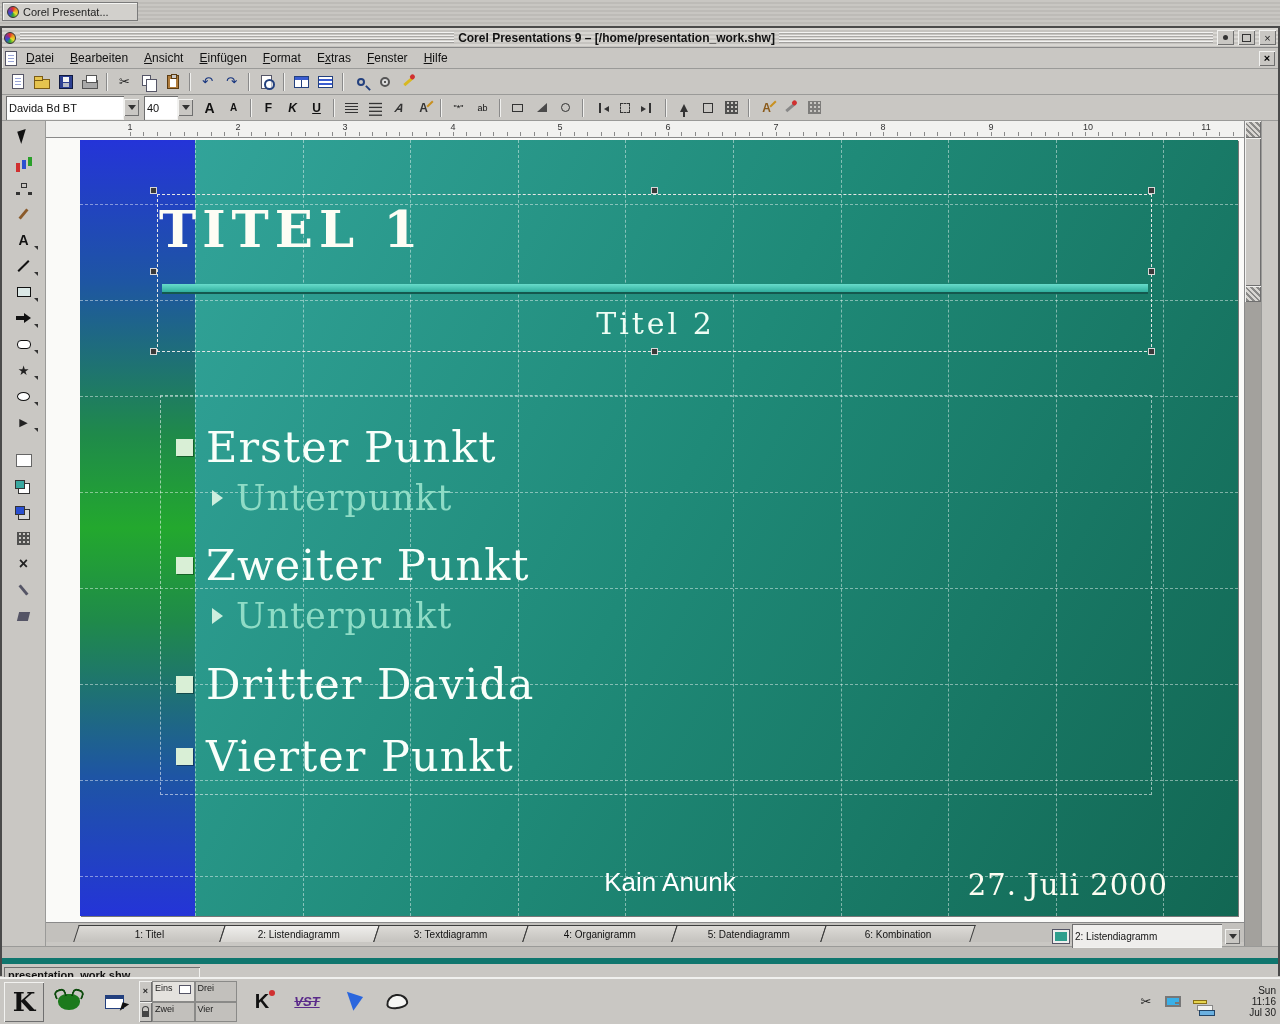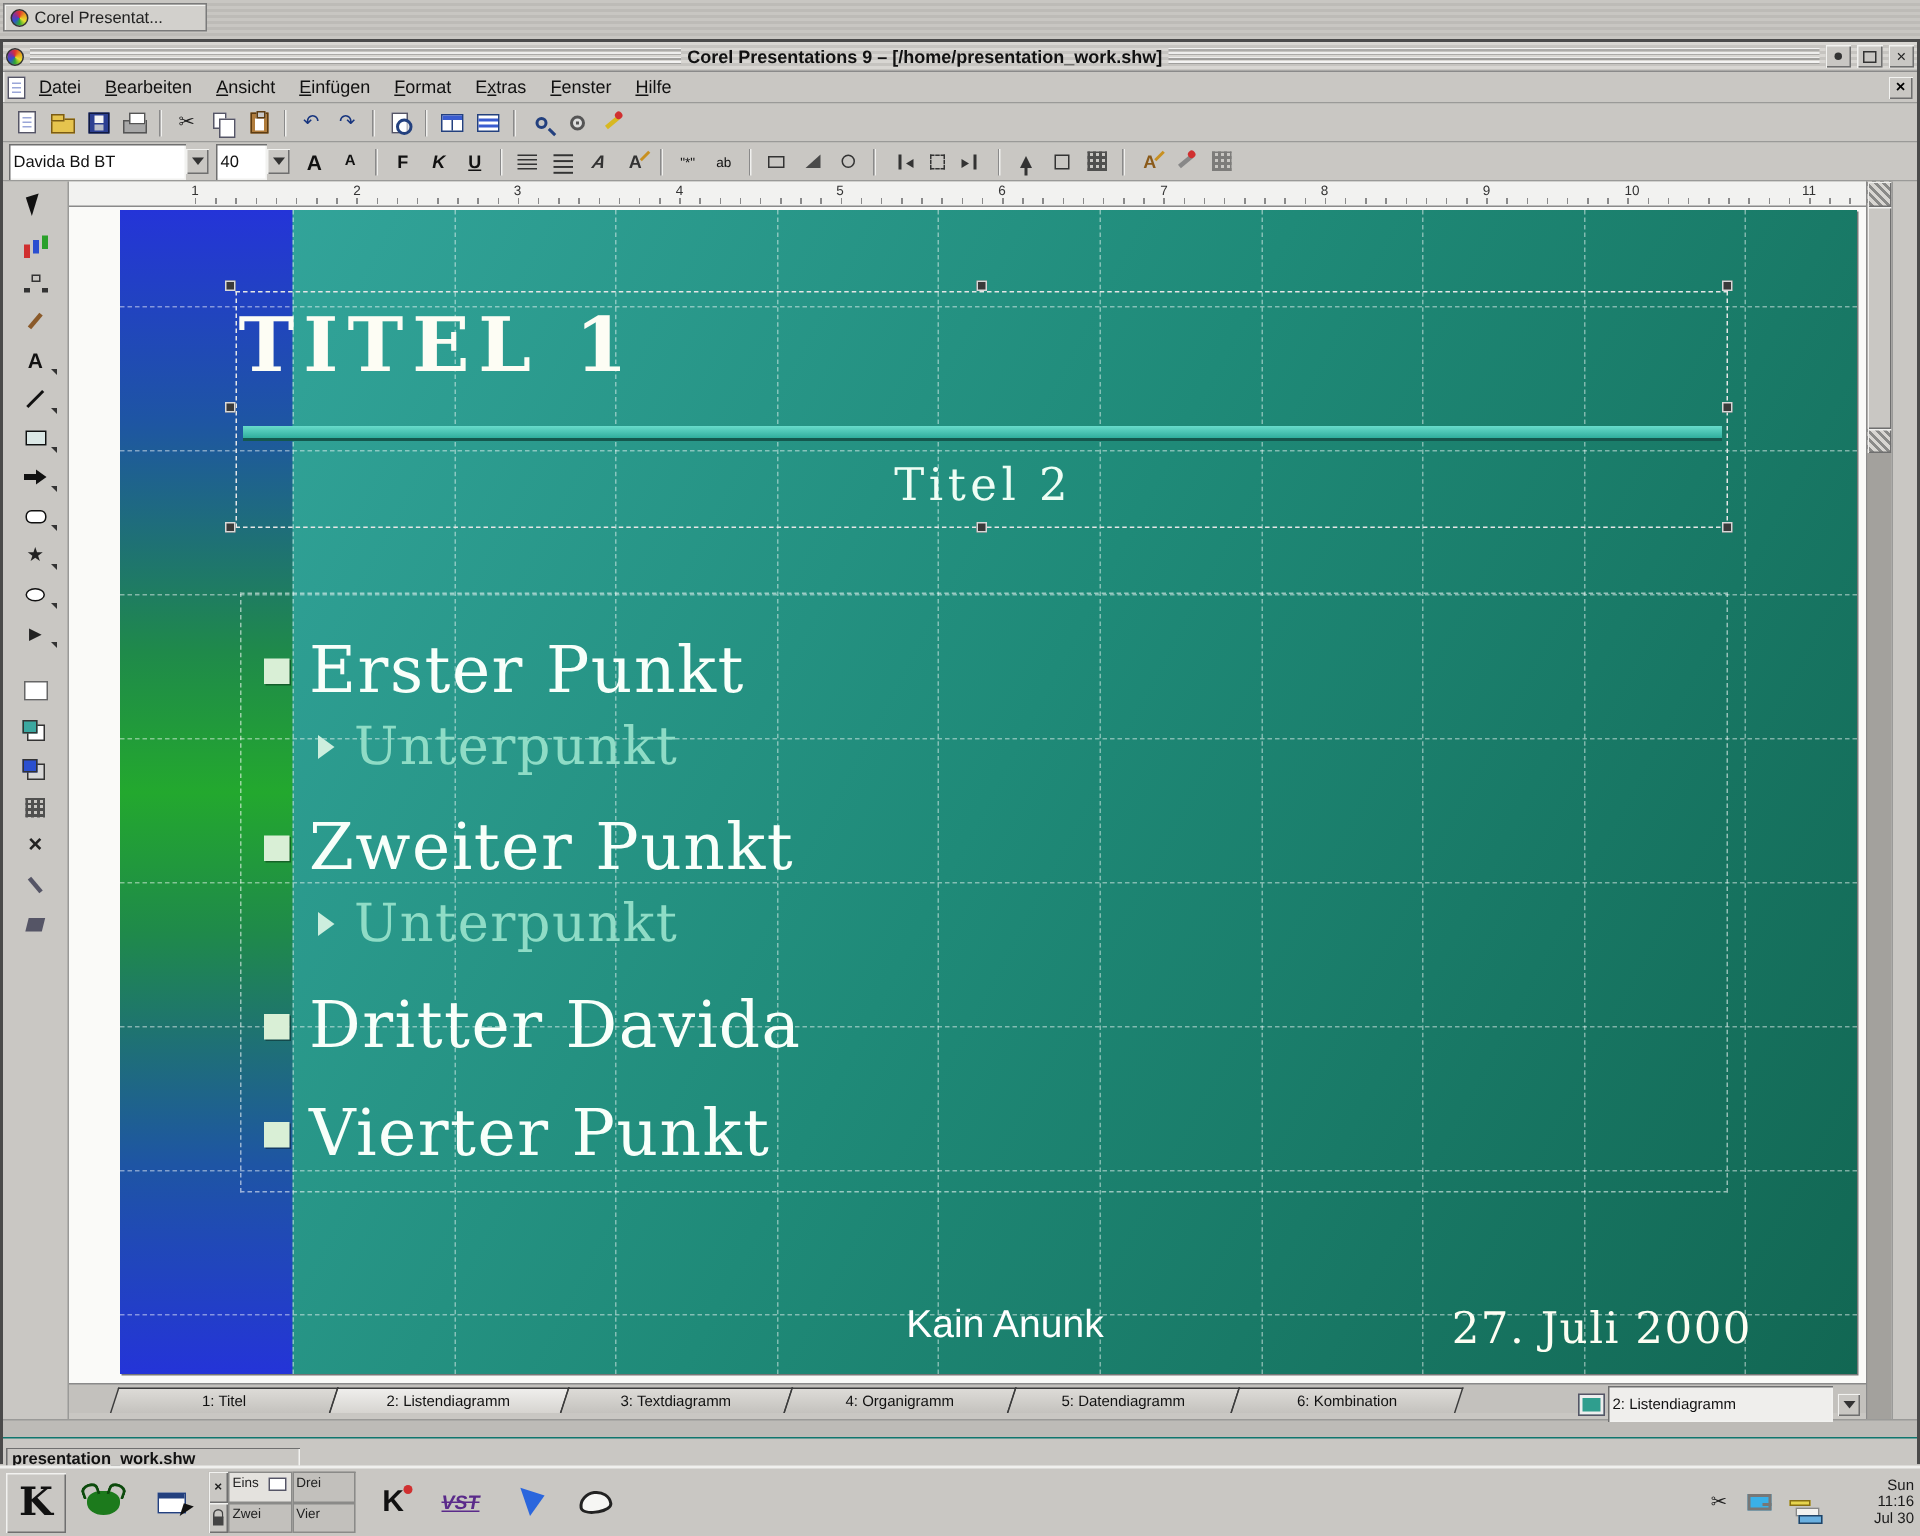--- a/index.html
+++ b/index.html
@@ -151,21 +151,21 @@
   #slide-combo { position:absolute; right:4px; top:1px; display:flex; align-items:center; gap:3px; }
   .ic-slide { width:16px; height:13px; background:#2f9e8e; border:2px solid #eee; outline:1px solid #556; }
 
   
   #vscroll { width:17px; background:#aaa8a4; border-left:1px solid #8a8a8a; display:flex; flex-direction:column; }
   .scroll-btn { height:17px; background:repeating-linear-gradient(45deg,#d8d6d2 0 2px,#8a8a88 2px 4px); box-shadow: inset 1px 1px 0 #f0f0ee, inset -1px -1px 0 #6f6f6f; }
   #vthumb { height:148px; }
   #vtrough { flex:1; background:#a3a19d; }
   #right-edge { width:17px; background:#c9c7c3; border-left:1px solid #9a9a98; }
   #hscroll-strip { height:12px; background:#bdbbb7; border-top:1px solid #9a9a98; }
-  #statusbar { height:28px; background:#c9c7c3; border-top:1px solid #0f766e; display:flex; align-items:center; padding:1px 2px; }
+  #statusbar { height:28px; background:#c9c7c3; border-top:6px solid #0f766e; display:flex; align-items:center; padding:1px 2px; }
   #filename-box { width:196px; height:16px; background:#c9c7c3; font-size:11px; font-weight:bold; color:#111; display:flex; align-items:center; padding:0 4px; }
 
   
   #taskbar { position:absolute; left:0; top:977px; width:1280px; height:47px; background:#c9c7c3;
     border-top:2px solid #f0f0ee; display:flex; align-items:center; padding:2px 4px; gap:5px; }
   .task-btn { width:40px; height:40px; display:flex; align-items:center; justify-content:center; position:relative; }
   .kmenu-glyph { font-size:26px; font-weight:bold; color:#111; font-family:"DejaVu Serif", serif; }
   .ic-gnu { width:22px; height:16px; background:#1c7a1c; border-radius:50% 50% 60% 60%; position:relative; }
   .ic-gnu::before, .ic-gnu::after { content:""; position:absolute; top:-5px; width:8px; height:7px; border:2px solid #0c4a0c; border-bottom:none; border-radius:50% 50% 0 0; }
   .ic-gnu::before { left:-4px; transform:rotate(-20deg); }

